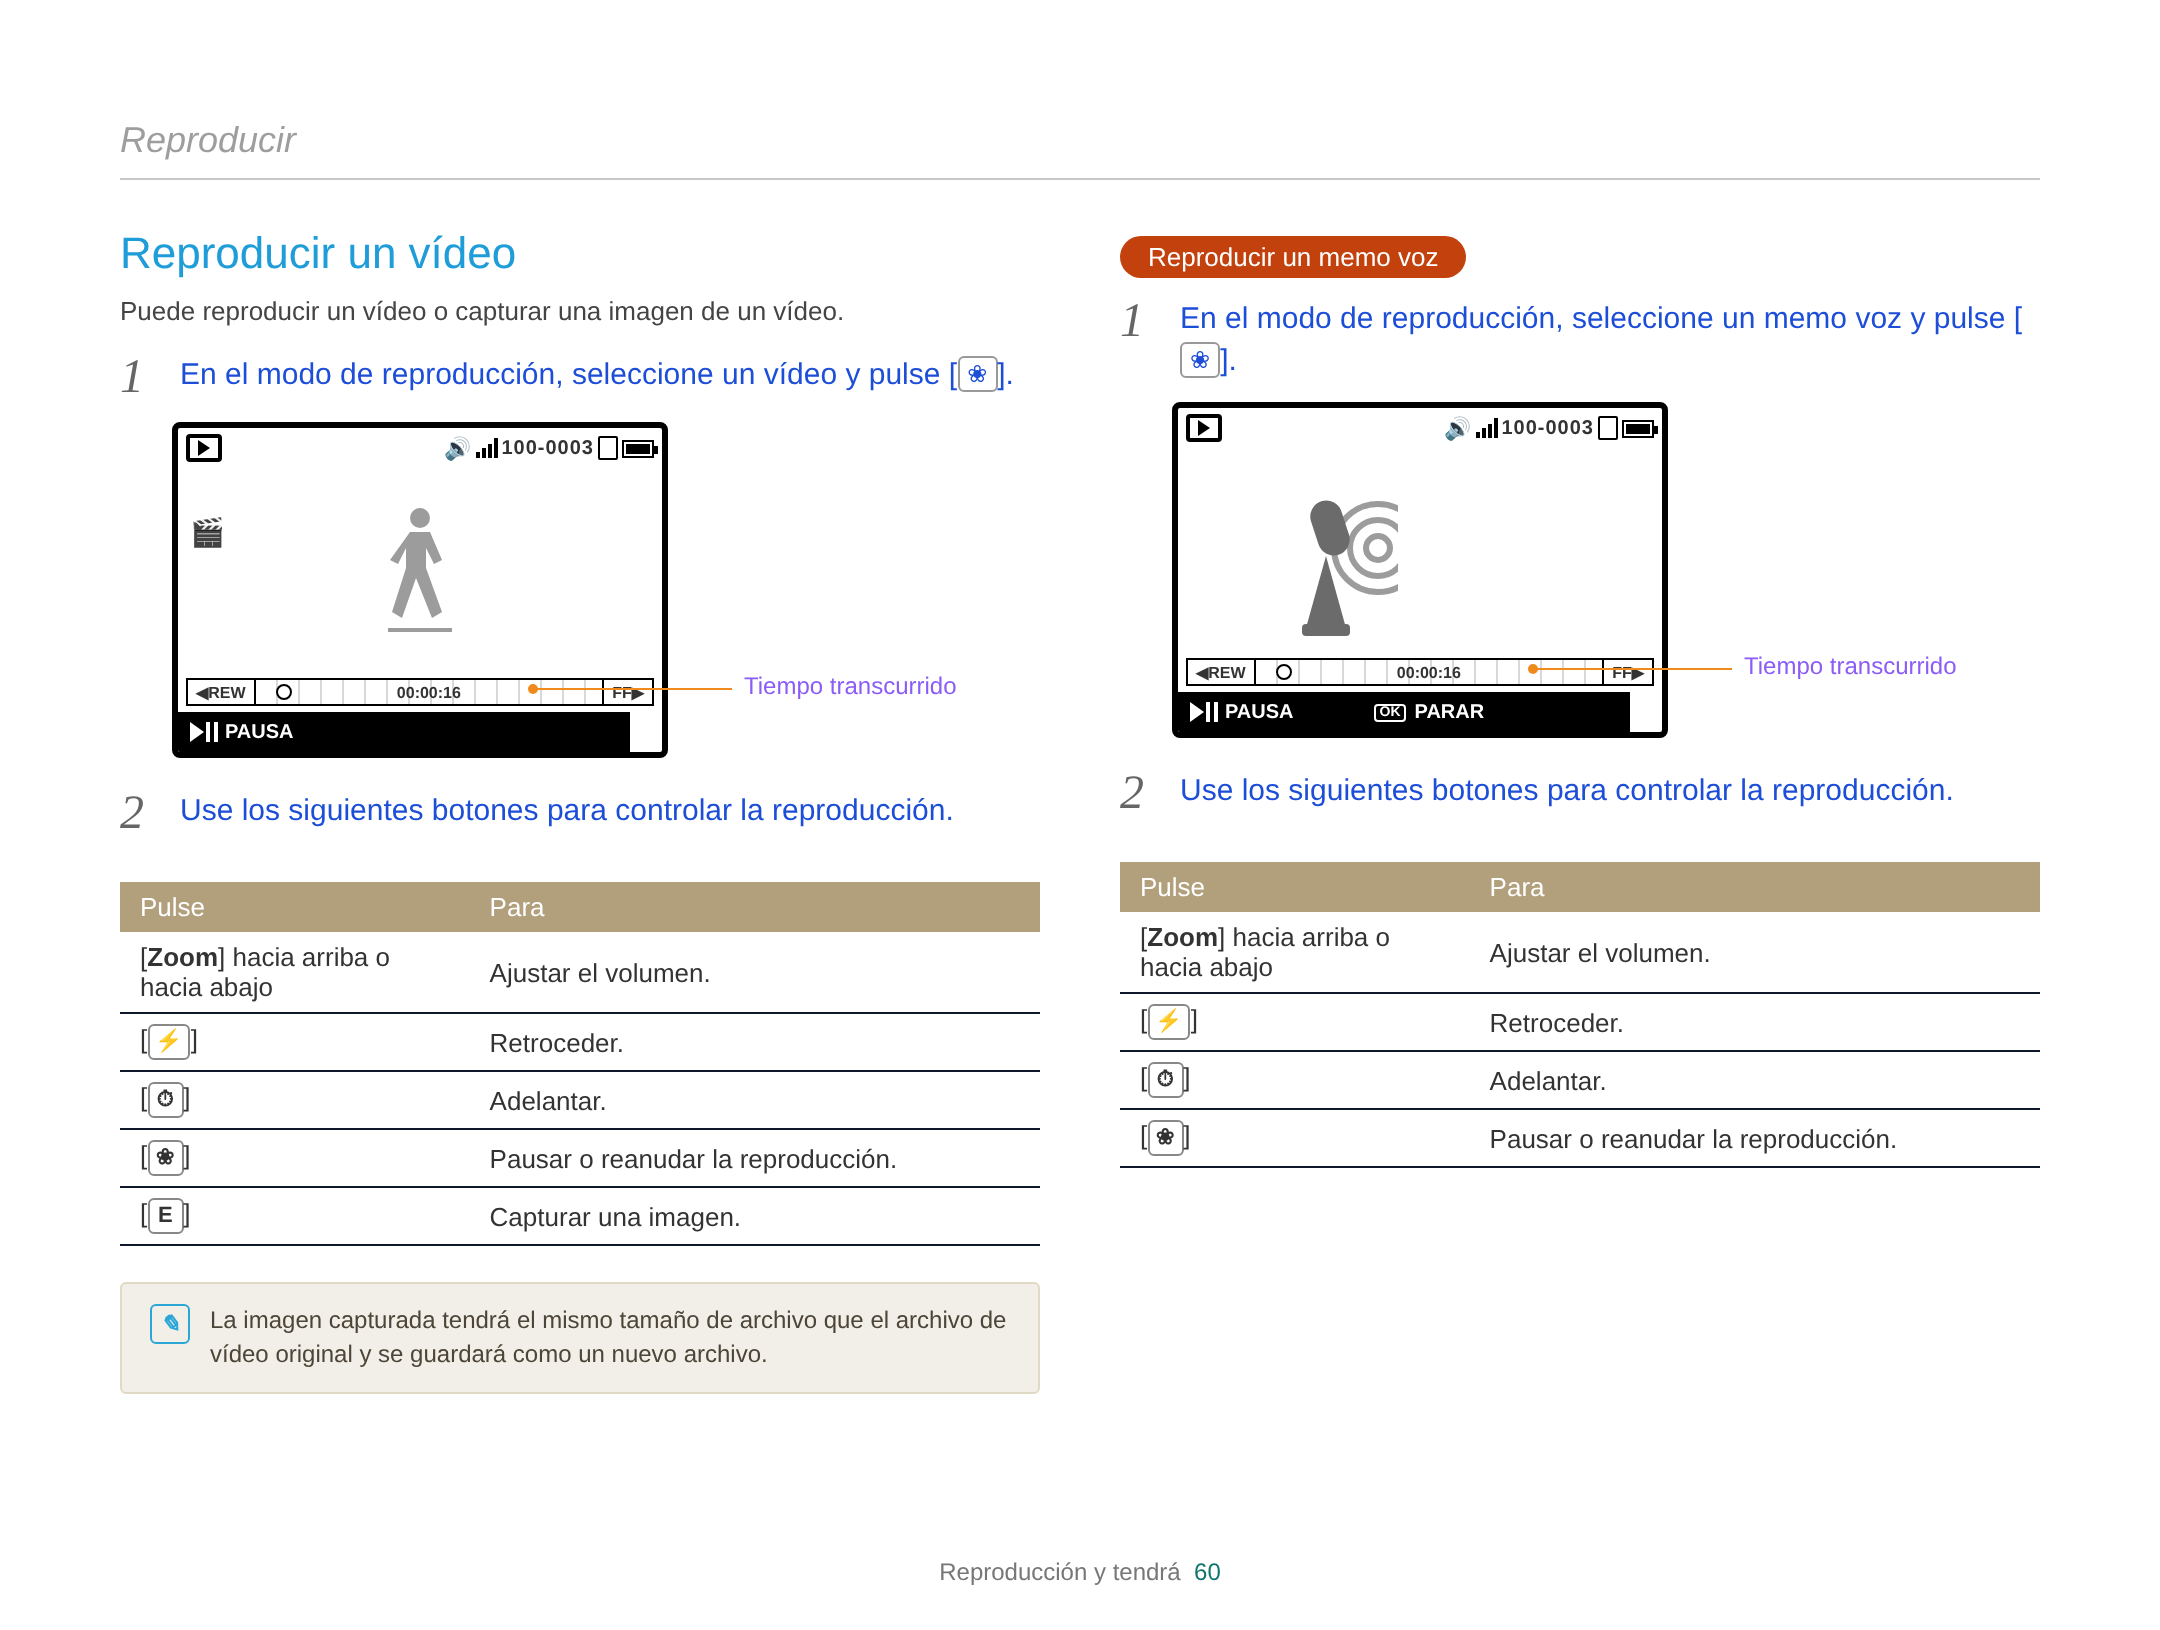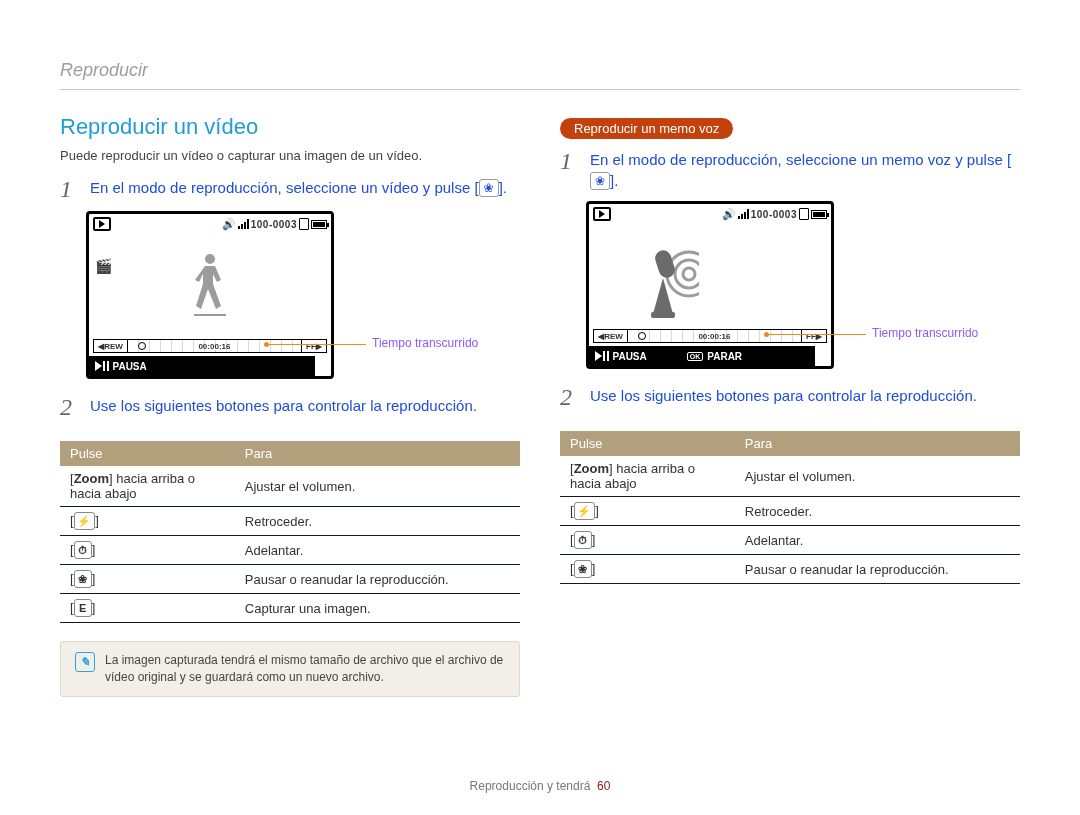--- a/index.html
+++ b/index.html
@@ -203,21 +203,21 @@
   }
   .note-ic {
     width:20px; height:20px; border:1.5px solid #2aa7d6; border-radius:3px;
     display:flex; align-items:center; justify-content:center;
     color:#2aa7d6; font-style:italic; font-weight:bold; flex-shrink:0;
   }
   .footer {
     position:absolute; left:0; right:0; bottom:22px;
     text-align:center; font-size:12px; color:#777;
   }
-  .footer .pg { color:#7f1d1d; }
+  .footer .pg { color:#0f766e; }
 </style>
 </head>
 <body>
 
 <div class="breadcrumb">Reproducir</div>
 
 <div class="columns">
 
   <div class="col">
     <h2 class="section">Reproducir un vídeo</h2>

